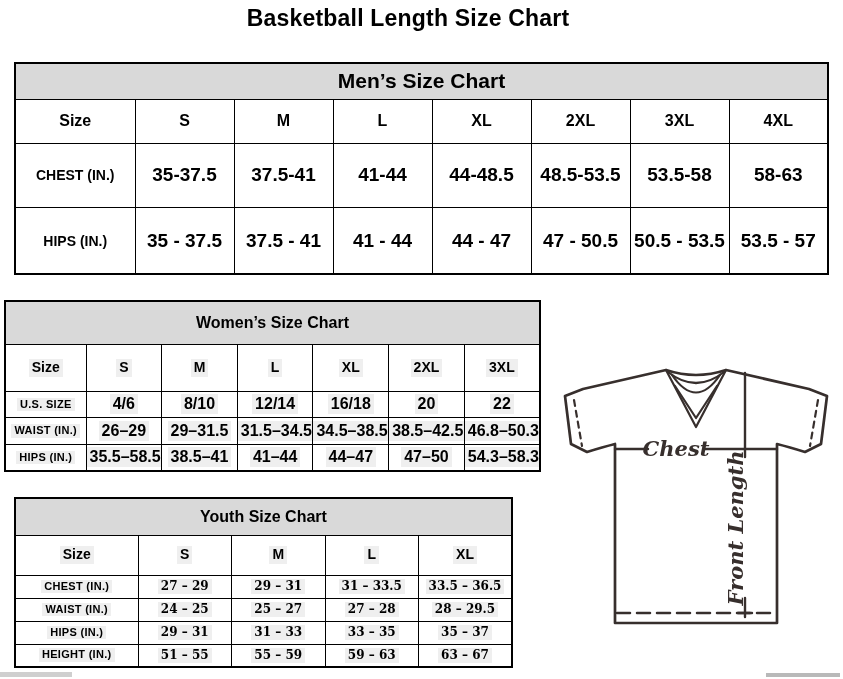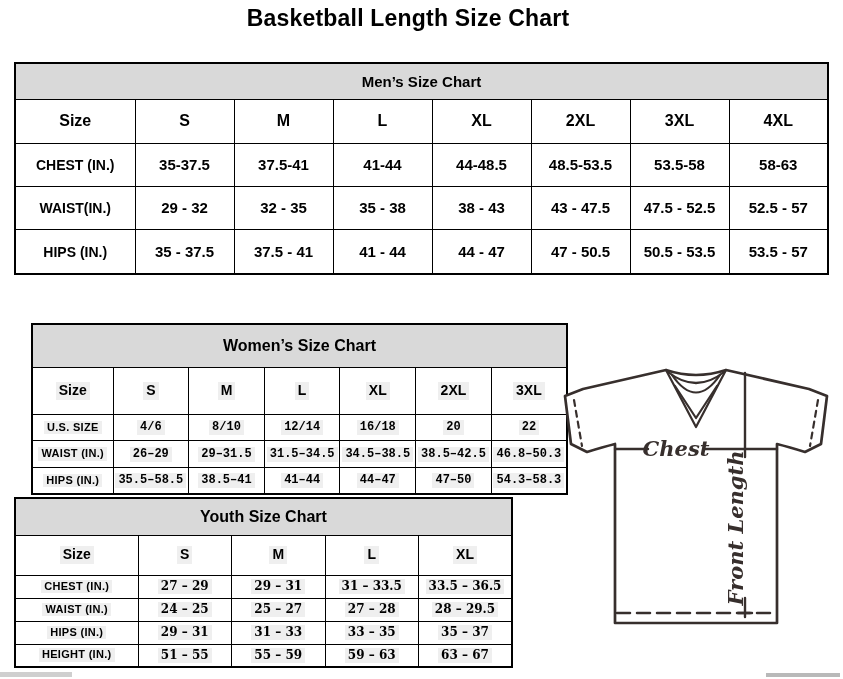--- a/index.html
+++ b/index.html
@@ -17,35 +17,35 @@
   }
   .panel th,.panel td{
     border:1.5px solid #000;text-align:center;vertical-align:middle;
     padding:0;font-weight:bold;overflow:hidden;white-space:nowrap;
   }
   tr.bar th{background:#d9d9d9;}
 
   
   .mens{left:14px;top:62px;width:815px;height:213px;}
   .mens tr.bar{height:36px;}
-  .mens tr.bar th{font-size:15px;}
+  .mens tr.bar th{font-size:21px;}
   .mens tr.sizes{height:44px;}
   .mens tr.sizes th{font-size:16px;}
   .mens tr.data th{font-size:14px;}
-  .mens tr.data td{font-size:15px;}
-
-  
-  .womens{left:31px;top:300px;width:537px;height:172px;margin-top:23px;}
+  .mens tr.data td{font-size:19px;}
+
+  
+  .womens{left:4px;top:300px;width:537px;height:172px;}
   .womens tr.bar{height:38px;}
   .womens tr.bar th{font-size:16px;}
   .womens tr.sizes{height:40px;}
   .womens tr.sizes th{font-size:14px;}
   .womens tr.data{height:23px;padding-left:28px;}
   .womens tr.data th{font-size:11px;letter-spacing:.3px;}
-  .womens tr.data td{font-size:12px;font-family:Liberation Mono, monospace;}
+  .womens tr.data td{font-size:16px;font-family:Liberation Sans, sans-serif;}
 
   
   .youth{left:14px;top:497px;width:499px;height:146px;}
   .youth tr.bar{height:37px;}
   .youth tr.bar th{font-size:16px;}
   .youth tr.sizes{height:40px;}
   .youth tr.sizes th{font-size:14px;}
   .youth tr.data{height:23px;}
   .youth tr.data th{font-size:11px;letter-spacing:.3px;}
   .youth tr.data td{font-size:12px;font-family:"DejaVu Serif",serif;margin-left:32px;}
@@ -97,30 +97,20 @@
     </tr>
     <tr class="data">
       <th>CHEST (IN.)</th>
       <td>35-37.5</td>
       <td>37.5-41</td>
       <td>41-44</td>
       <td>44-48.5</td>
       <td>48.5-53.5</td>
       <td>53.5-58</td>
       <td>58-63</td>
-    </tr>
-    <tr class="data">
-      <th>WAIST(IN.)</th>
-      <td>29 - 32</td>
-      <td>32 - 35</td>
-      <td>35 - 38</td>
-      <td>38 - 43</td>
-      <td>43 - 47.5</td>
-      <td>47.5 - 52.5</td>
-      <td>52.5 - 57</td>
     </tr>
     <tr class="data">
       <th>HIPS (IN.)</th>
       <td>35 - 37.5</td>
       <td>37.5 - 41</td>
       <td>41 - 44</td>
       <td>44 - 47</td>
       <td>47 - 50.5</td>
       <td>50.5 - 53.5</td>
       <td>53.5 - 57</td>

